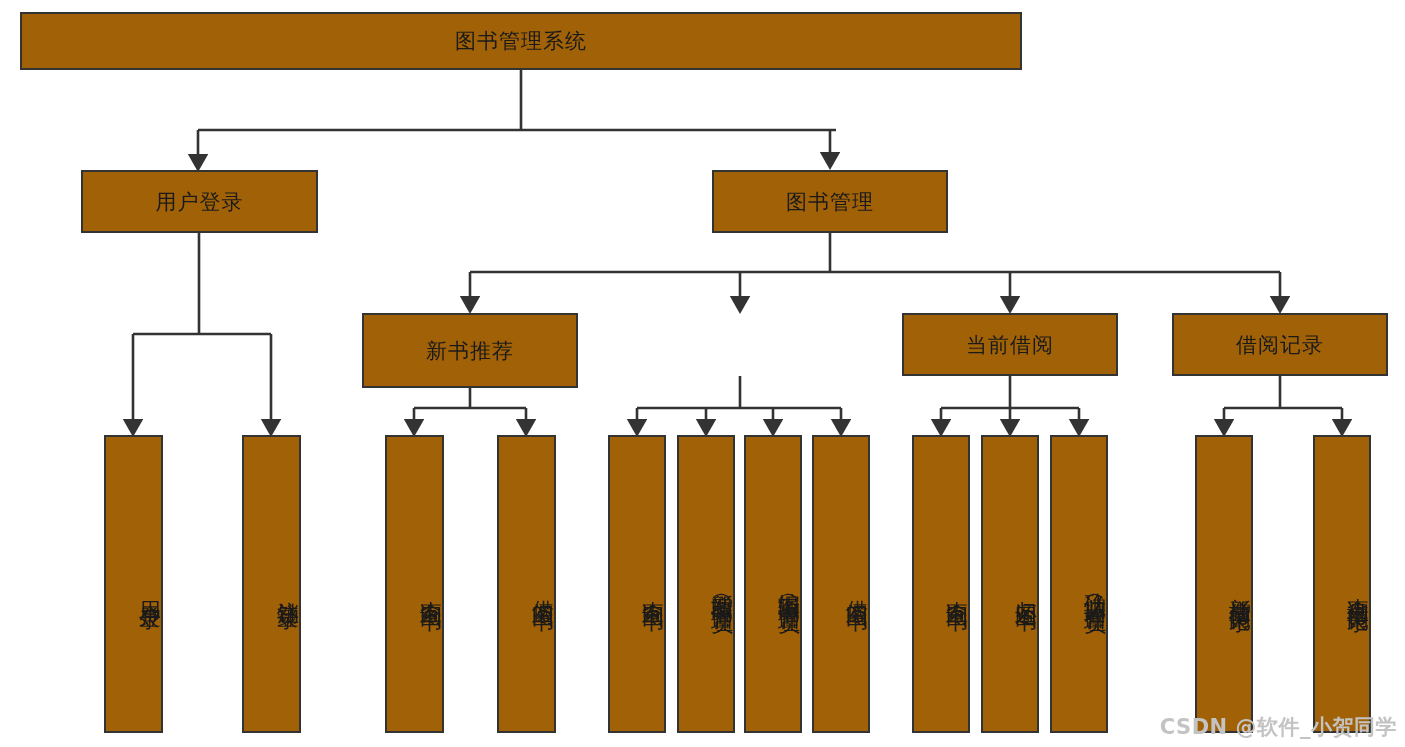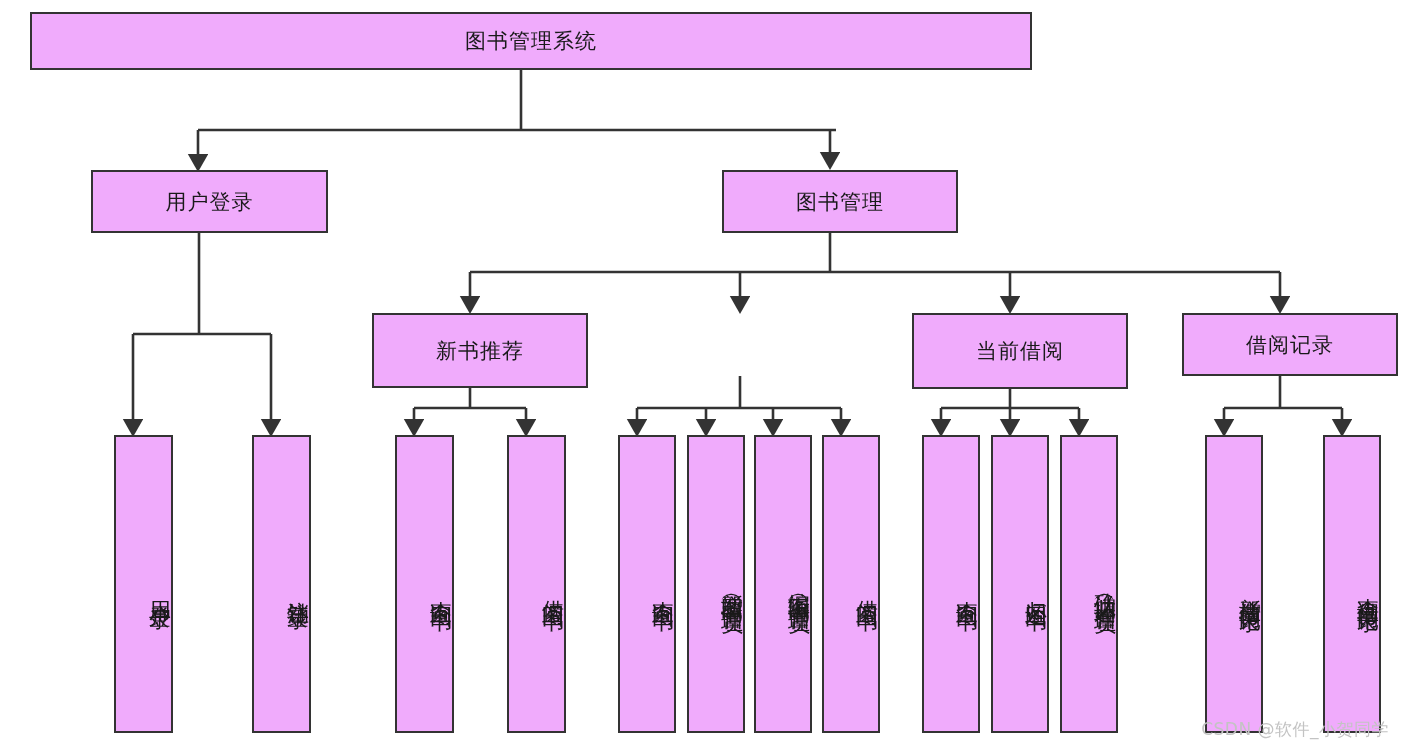--- a/index.html
+++ b/index.html
@@ -22,26 +22,25 @@
     left: 0;
     top: 0;
     width: 1405px;
     height: 747px;
     pointer-events: none;
   }
   .node {
     position: absolute;
     box-sizing: border-box;
     border: 2.5px solid #333333;
-    background: #f0abfc;
+    background: #a16207;
     display: flex;
     align-items: center;
     justify-content: center;
     color: #1a1a1a;
-    margin-left: 10px;
   }
   .node-h {
     font-size: 21px;
     letter-spacing: 1px;
   }
   .node-v {
     writing-mode: vertical-rl;
     text-orientation: upright;
     font-size: 22px;
     letter-spacing: 3px;
@@ -50,26 +49,27 @@
     padding-top: 9px;
     line-height: 1.02;
   }
   .node-v span {
     writing-mode: vertical-rl;
     text-orientation: upright;
     display: block;
   }
   .watermark {
     position: absolute;
-    right: 16px;
+    right: 8px;
     bottom: 6px;
-    font-size: 17px;
+    font-size: 21px;
     color: #c3c3c3;
     letter-spacing: 0.5px;
     white-space: nowrap;
+    font-weight: bold;
   }
 </style>
 </head>
 <body>
 
 <div id="canvas">
 
   <svg class="wires" viewBox="0 0 1405 747">
     <defs>
       <marker id="arrow" markerWidth="10" markerHeight="10" refX="3.2" refY="4" orient="auto" markerUnits="strokeWidth">
@@ -127,21 +127,21 @@
   <div class="node node-h" style="left:81px; top:170px; width:237px; height:63px;">
     <span>用户登录</span>
   </div>
   <div class="node node-h" style="left:712px; top:170px; width:236px; height:63px;">
     <span>图书管理</span>
   </div>
 
   <div class="node node-h" style="left:362px; top:313px; width:216px; height:75px;">
     <span>新书推荐</span>
   </div>
-  <div class="node node-h" style="left:902px; top:313px; width:216px; height:76px;">
+  <div class="node node-h" style="left:902px; top:313px; width:216px; height:63px;">
     <span>当前借阅</span>
   </div>
   <div class="node node-h" style="left:1172px; top:313px; width:216px; height:63px;font-family:Liberation Mono, monospace;">
     <span>借阅记录</span>
   </div>
 
   <div class="node node-v" style="left:104px; top:435px; width:59px; height:298px;">
     <span>用户登录</span>
   </div>
   <div class="node node-v" style="left:242px; top:435px; width:59px; height:298px;">

